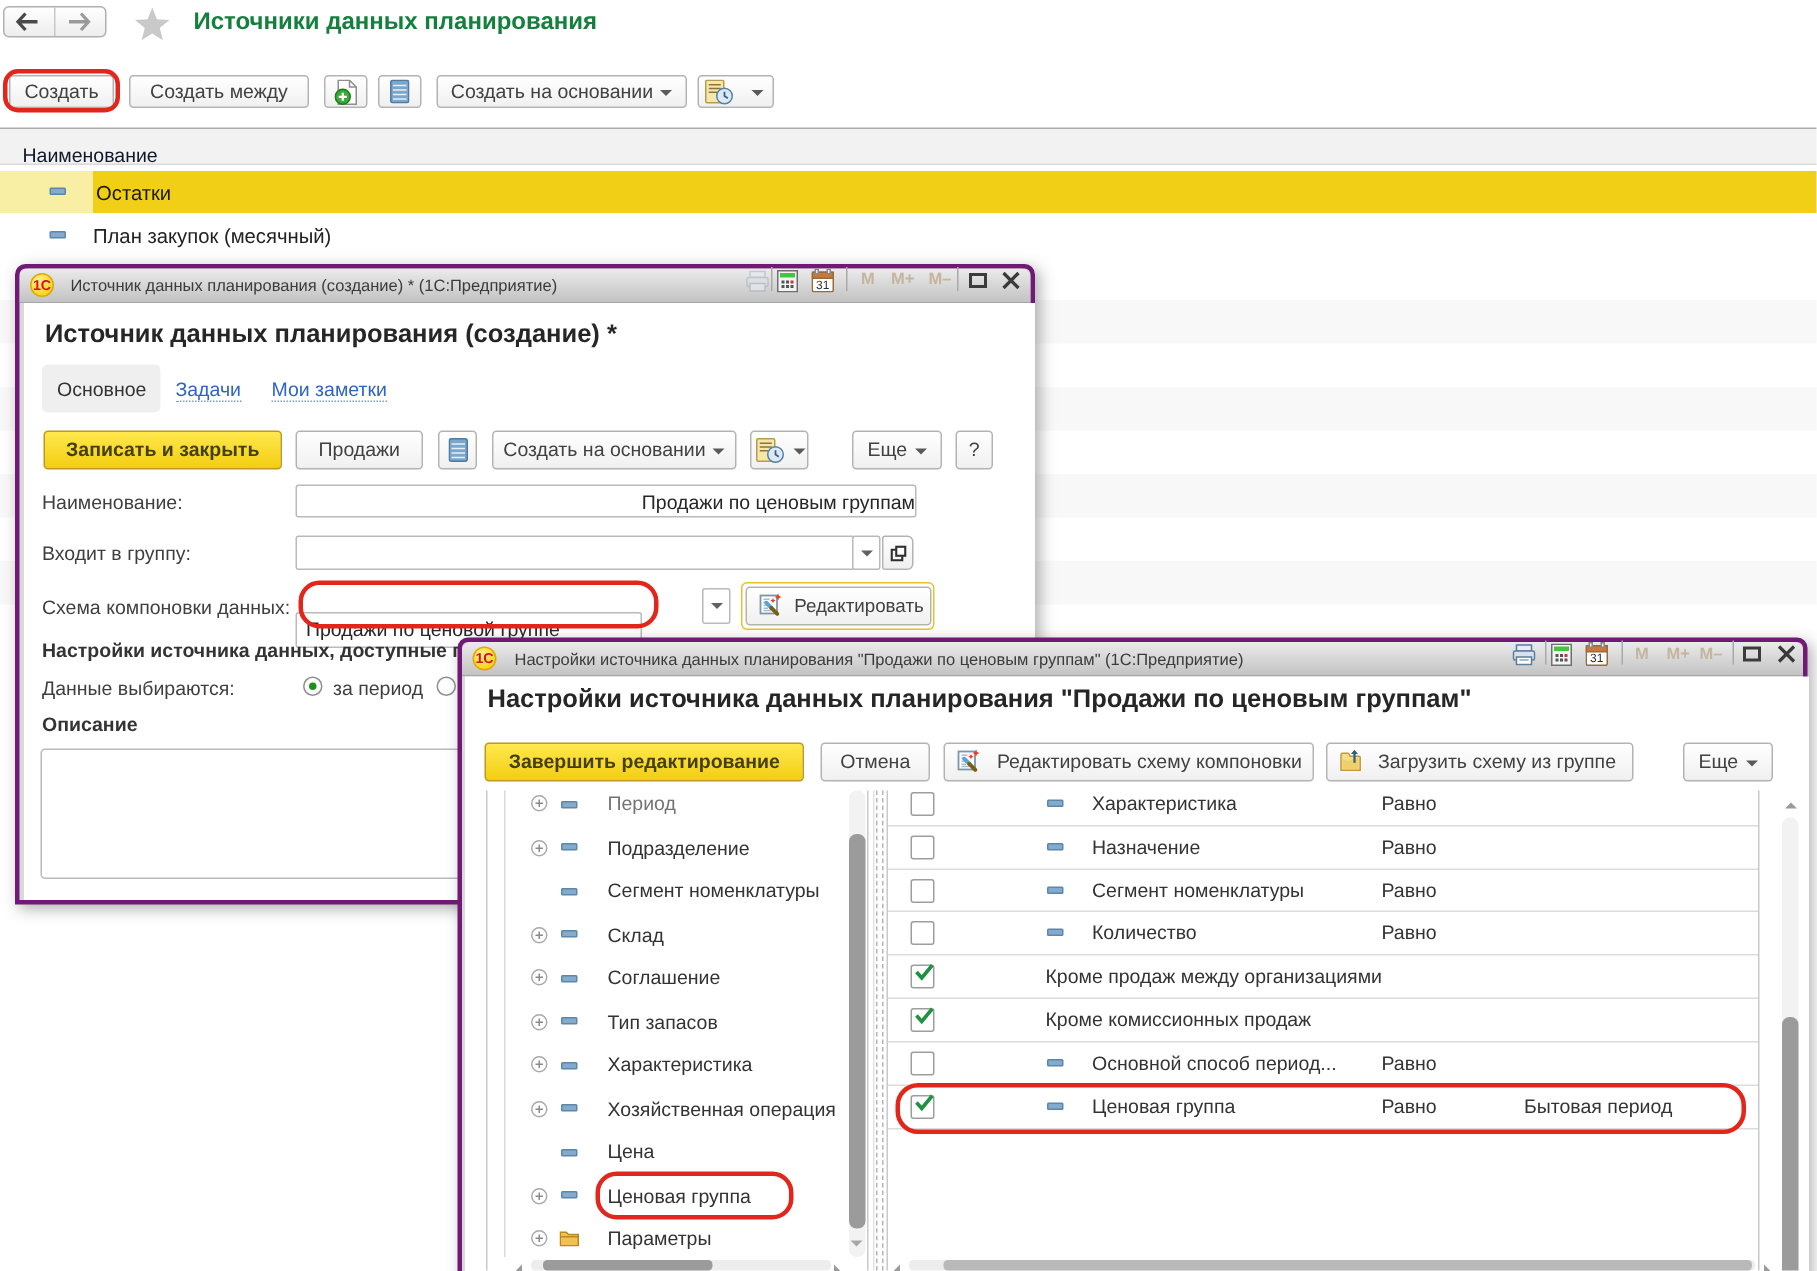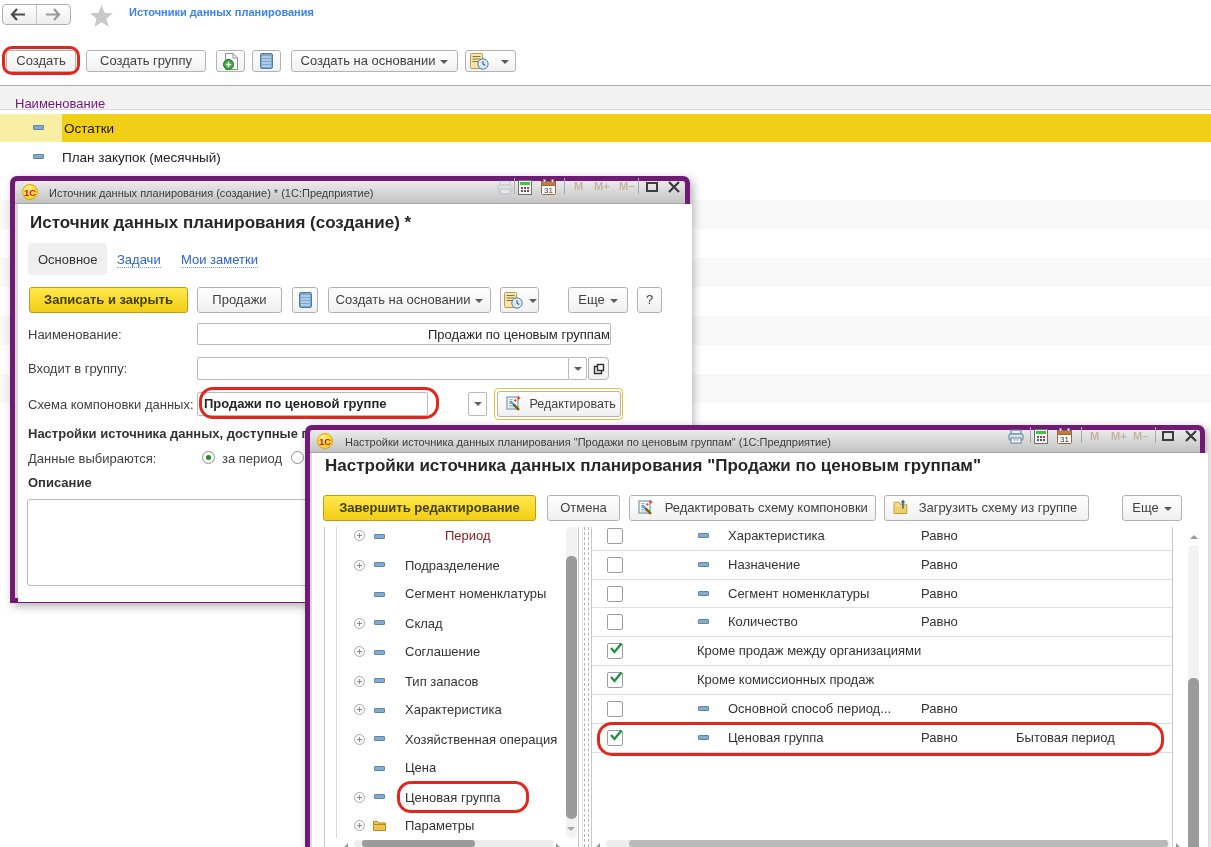--- a/index.html
+++ b/index.html
@@ -24,21 +24,21 @@
   .combo-arrow { position:absolute; border:1px solid #bababa; border-radius:2px; background:#fff; }
   .combo-arrow::after { content:""; position:absolute; left:50%; top:50%; margin:-2px 0 0 -4px;
     border:4px solid transparent; border-top-color:#606060; border-bottom-width:0; }
   .dash { position:absolute; width:11px; height:5px; background:#82abce; border:1px solid #5d86a8;
     border-radius:1px; }
   .exp { position:absolute; width:11px; height:11px; border:1px solid #a9a9a9; border-radius:50%;
     background:#fff; }
   .exp::before { content:""; position:absolute; left:2px; right:2px; top:4px; height:1px; background:#8a8a8a; }
   .exp::after { content:""; position:absolute; top:2px; bottom:2px; left:4px; width:1px; background:#8a8a8a; }
   .cb { position:absolute; width:16px; height:16px; border:1px solid #9d9d9d; border-radius:2px; background:#fff; }
-  .win { position:absolute; border:5px solid #701a75; border-radius:7px 7px 0 0;
+  .win { position:absolute; border:3px solid #701a75; border-radius:7px 7px 0 0;
     background:#d9d9d9; box-shadow:3px 3px 10px rgba(80,80,80,.45); }
   .tbar { position:absolute; left:0; right:0; top:0; height:23px;
     background:linear-gradient(#ebebeb,#c3c3c3); border-radius:6px 6px 0 0; border-bottom:1px solid #a6a6a6; }
   .tbar-title { position:absolute; top:5px; font-size:11px; color:#3b3b3b; white-space:nowrap; }
   .logo1c { position:absolute; width:16px; height:16px; top:3px; border-radius:50%;
     background:radial-gradient(circle at 35% 30%, #ffef8a, #f6cb00); border:1px solid #e0a800;
     color:#d6131e; font-size:9.5px; font-weight:bold; text-align:center; line-height:15px; }
   .mtxt { position:absolute; top:5px; font-size:11px; font-weight:bold; color:#c5b49e; }
   .tsep { position:absolute; top:3px; width:1px; height:16px; background:#a9a9a9; }
   .maxbox { position:absolute; top:7px; width:12px; height:10px; border:2px solid #3c3c3c; background:transparent; }
@@ -55,24 +55,24 @@
   <div class="abs" style="left:36px;top:5px;width:1px;height:19px;background:#c8c8c8;"></div>
   <svg class="abs" style="left:9px;top:8px;" width="18" height="13" viewBox="0 0 18 13">
     <path d="M8 1 L3 6.5 L8 12 M3 6.5 L16 6.5" stroke="#4a4a4a" stroke-width="2.2" fill="none"></path>
   </svg>
   <svg class="abs" style="left:44px;top:8px;" width="18" height="13" viewBox="0 0 18 13">
     <path d="M10 1 L15 6.5 L10 12 M15 6.5 L2 6.5" stroke="#9a9a9a" stroke-width="2.2" fill="none"></path>
   </svg>
   <svg class="abs" style="left:89px;top:4px;" width="25" height="24" viewBox="0 0 25 24">
     <path d="M12.5 1 L15.6 8.8 L24 9.3 L17.5 14.7 L19.6 22.8 L12.5 18.3 L5.4 22.8 L7.5 14.7 L1 9.3 L9.4 8.8 Z" fill="#c9c9c9"></path>
   </svg>
-  <div class="abs" style="left:129px;top:6px;font-size:11px;font-weight:bold;color:#3b82f6;white-space:nowrap;">Источники данных планирования</div>
+  <div class="abs" style="left:129px;top:6px;font-size:16px;font-weight:bold;color:#15803d;white-space:nowrap;">Источники данных планирования</div>
 
   <div class="tbtn" style="left:6px;top:50px;width:70px;">Создать</div>
-  <div class="tbtn" style="left:86px;top:50px;width:120px;">Создать группу</div>
+  <div class="tbtn" style="left:86px;top:50px;width:120px;">Создать между</div>
   <div class="tbtn" style="left:216px;top:50px;width:29px;">
     <svg width="16" height="17" viewBox="0 0 16 17" style="margin-top:2px;">
       <path d="M2.5 0.5 H10 L14.5 5 V16.5 H2.5 Z" fill="#fff" stroke="#8e8e8e"></path>
       <path d="M10 0.5 V5 H14.5" fill="none" stroke="#8e8e8e"></path>
       <circle cx="5.5" cy="11.5" r="5" fill="#3aaa3a" stroke="#1c7a1c"></circle>
       <path d="M5.5 8.8 V14.2 M2.8 11.5 H8.2" stroke="#fff" stroke-width="1.5"></path>
     </svg>
   </div>
   <div class="tbtn" style="left:252px;top:50px;width:29px;">
     <svg width="13" height="16" viewBox="0 0 13 16" style="margin-top:2px;">
@@ -87,21 +87,21 @@
       <path d="M2.5 3.5 H10.5 M2.5 6 H10.5 M2.5 8.5 H8" stroke="#8a743a" stroke-width="1"></path>
       <circle cx="13" cy="11" r="5.2" fill="#dce9f5" stroke="#5580a8"></circle>
       <path d="M13 8.2 V11 L15.2 12.5" stroke="#33618c" stroke-width="1.2" fill="none"></path>
     </svg>
     <span class="caret" style="margin-left:8px;vertical-align:6px;"></span>
   </div>
   <div class="redoval" style="left:2px;top:46px;width:78px;height:29px;border-radius:10px;"></div>
 
   <div class="abs" style="left:0;top:85px;width:1211px;height:1px;background:#ababab;"></div>
   <div class="abs" style="left:0;top:86px;width:1211px;height:24px;background:#f2f2f2;border-bottom:1px solid #d9d9d9;"></div>
-  <div class="txt" style="left:15px;top:96px;color:#701a75;">Наименование</div>
+  <div class="txt" style="left:15px;top:96px;color:#0f172a;">Наименование</div>
 
   <div class="abs" style="left:0;top:200px;width:1211px;height:29px;background:#f8f8f8;"></div>
   <div class="abs" style="left:0;top:258px;width:1211px;height:29px;background:#f8f8f8;"></div>
   <div class="abs" style="left:0;top:316px;width:1211px;height:29px;background:#f8f8f8;"></div>
   <div class="abs" style="left:0;top:374px;width:1211px;height:29px;background:#f8f8f8;"></div>
 
   <div class="abs" style="left:0;top:114px;width:62px;height:28px;background:#f9efa4;"></div>
   <div class="abs" style="left:62px;top:114px;width:1149px;height:28px;background:#f0cf16;"></div>
   <div class="dash" style="left:33px;top:125px;"></div>
   <div class="abs" style="left:64px;top:121px;font-size:13.5px;color:#1a1a00;">Остатки</div>
@@ -184,21 +184,21 @@
   <div class="txt" style="left:28px;top:327px;">Наименование:</div>
   <div class="input" style="left:197px;top:323px;width:414px;height:22px;text-align:right;">Продажи по ценовым группам</div>
   <div class="txt" style="left:28px;top:361px;">Входит в группу:</div>
   <div class="input" style="left:197px;top:357px;width:373px;height:23px;"></div>
   <div class="combo-arrow" style="left:568px;top:357px;width:19px;height:23px;"></div>
   <div class="btn" style="left:588px;top:357px;width:21px;height:23px;border-radius:2px 4px 4px 2px;"><svg width="12" height="12" viewBox="0 0 12 12" style="margin-top:5px;">
         <rect x="4.5" y="1.5" width="6" height="6" fill="#fff" stroke="#2f2f2f" stroke-width="1.4"></rect>
         <path d="M4.2 3.5 H1.5 V10.5 H8.5 V7.8" fill="none" stroke="#2f2f2f" stroke-width="1.4"></path>
       </svg></div>
   <div class="txt" style="left:28px;top:397px;">Схема компоновки данных:</div>
-  <div class="input" style="left:197px;top:392px;width:231px;height:24px;font-weight:bold;">Продажи по ценовой группе</div>
+  <div class="input" style="left:197px;top:408px;width:231px;height:24px;">Продажи по ценовой группе</div>
   <div class="combo-arrow" style="left:468px;top:392px;width:19px;height:24px;"></div>
   <div class="abs" style="left:494px;top:388px;width:129px;height:32px;border:1px solid #e6c426;border-radius:4px;"></div>
   <div class="btn" style="left:497px;top:391px;width:124px;height:26px;text-align:left;font-size:12.5px;">
     <svg width="16" height="16" viewBox="0 0 16 16" style="vertical-align:-3px;margin-left:8px;">
       <rect x="1" y="2" width="11" height="12" fill="#fbfcfd" stroke="#7e96aa" stroke-width="1.2"></rect>
       <path d="M3 4.5 H7 M3 6.5 H6 M3 8.5 H5.5 M3 10.5 H6 M3 12 H8" stroke="#a8bcca" stroke-width="1"></path>
       <path d="M4.8 6.8 L8.2 10.2" stroke="#57a4d9" stroke-width="2.6" stroke-linecap="round"></path>
       <path d="M8.2 10.2 L12.2 14.2" stroke="#7a5e12" stroke-width="2.6" stroke-linecap="round"></path>
       <path d="M12.7 0.6 L13.4 2.3 L15.1 3 L13.4 3.7 L12.7 5.4 L12 3.7 L10.3 3 L12 2.3 Z" fill="#e63c22"></path>
       <path d="M9.3 3.6 L9.85 4.85 L11.1 5.4 L9.85 5.95 L9.3 7.2 L8.75 5.95 L7.5 5.4 L8.75 4.85 Z" fill="#e63c22"></path>
@@ -294,21 +294,21 @@
   <div class="vline" style="left:582px;top:527px;height:320px;background:#e3e3e3;"></div>
 
   <div class="abs" style="left:584px;top:527px;height:320px;width:1px;border-left:1px dashed #b5b5b5;"></div>
   <div class="abs" style="left:588px;top:527px;height:320px;width:1px;border-left:1px dashed #b5b5b5;"></div>
 
   <div class="vline" style="left:591px;top:527px;height:320px;background:#c9c9c9;"></div>
   <div class="vline" style="left:1172px;top:527px;height:320px;background:#c9c9c9;"></div>
   <div id="tree"></div>
   <div class="exp" style="left:354px;top:530px;"></div>
   <div class="dash" style="left:374px;top:534px;"></div>
-  <div class="txt" style="left:405px;top:528px;color:#7f1d1d;margin-left:40px;">Период</div>
+  <div class="txt" style="left:405px;top:528px;color:#737373;">Период</div>
   <div class="exp" style="left:354px;top:560px;"></div>
   <div class="dash" style="left:374px;top:562px;"></div>
   <div class="txt" style="left:405px;top:558px;color:#333;">Подразделение</div>
   <div class="dash" style="left:374px;top:592px;"></div>
   <div class="txt" style="left:405px;top:586px;color:#333;">Сегмент номенклатуры</div>
   <div class="exp" style="left:354px;top:618px;"></div>
   <div class="dash" style="left:374px;top:620px;"></div>
   <div class="txt" style="left:405px;top:616px;color:#333;">Склад</div>
   <div class="exp" style="left:354px;top:646px;"></div>
   <div class="dash" style="left:374px;top:650px;"></div>

